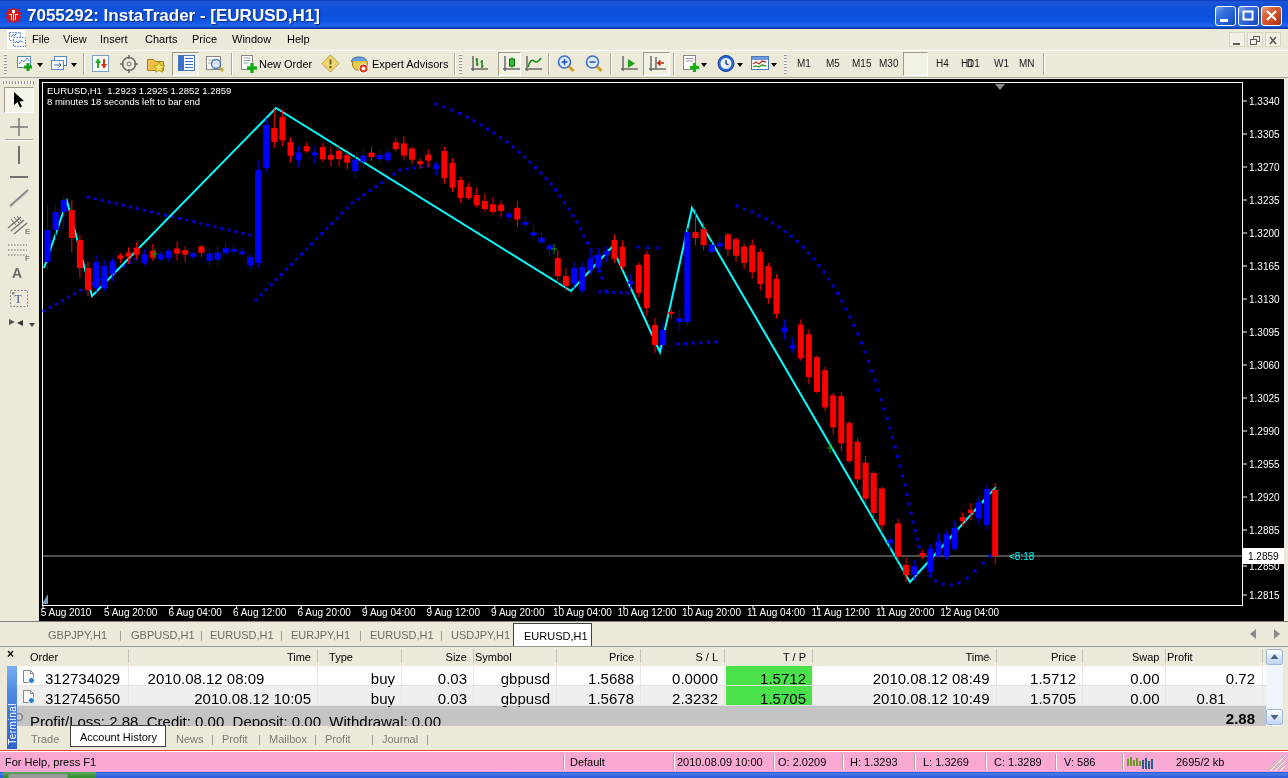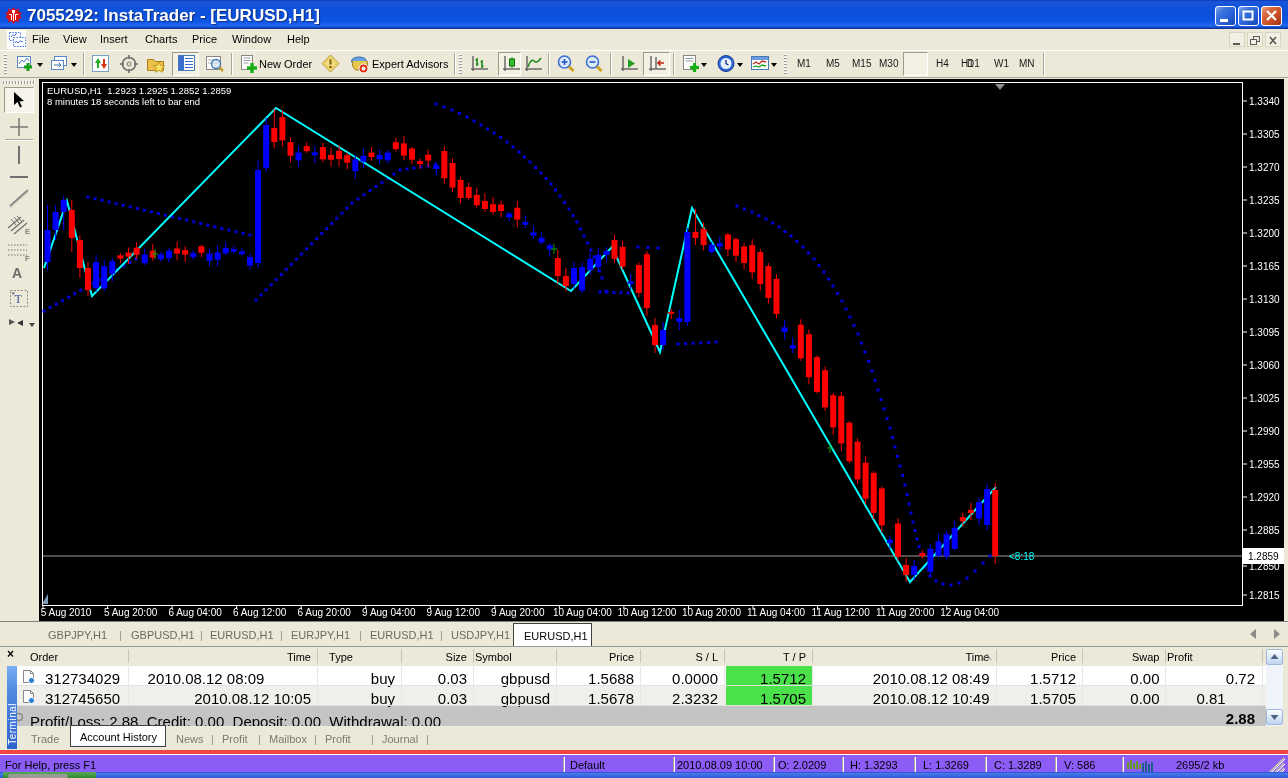--- a/index.html
+++ b/index.html
@@ -46,21 +46,21 @@
 .ttab{position:absolute;top:7px;font-size:11px;color:#7a7a6e}
 #atab{position:absolute;left:70px;top:78px;width:96px;height:22px;background:#fff;border:1px solid #404040;z-index:2}
 #atab span{position:absolute;left:9px;top:5px;font-size:11px;color:#000}
 #tstrip{position:absolute;left:7px;top:19px;width:10px;height:83px;background:linear-gradient(180deg,#79aef2 0%,#4f8ae0 30%,#2e62cf 100%)}
 #tstrip span{position:absolute;left:0;bottom:4px;width:10px;font-size:10px;color:#fff;writing-mode:vertical-rl;transform:rotate(180deg);letter-spacing:0.5px}
 #tclose{position:absolute;left:4px;top:1px;width:13px;height:13px;font-size:12px;font-weight:bold;color:#000;text-align:center;line-height:13px}
 
 #sb{position:absolute;left:1266px;top:2px;width:17px;height:78px;background:#f0f4fb}
 .sbtn{position:absolute;left:0;width:17px;height:16px;background:linear-gradient(180deg,#fdfefe,#d7e5f7 60%,#c0d4ef);border:1px solid #9db8dd;border-radius:2px}
 
-#status{left:0;top:750px;width:1288px;height:22px;background:#8b5cf6;border-top:4px solid #ef4444;box-shadow:inset 0 1px 0 #fff}
+#status{left:0;top:750px;width:1288px;height:22px;background:#f9a8d4;border-top:1px solid #ef4444;box-shadow:inset 0 1px 0 #fff}
 .scell{position:absolute;top:5px;font-size:11px;color:#000}
 .ssep{position:absolute;top:3px;width:1px;height:16px;background:#aca899;box-shadow:1px 0 0 #fff}
 
 #task{left:0;top:772px;width:1288px;height:6px;background:#245edb}
 </style></head>
 <body>
 <div class="abs" id="title">
   <svg class="abs" style="left:5px;top:7px" width="17" height="17" viewBox="0 0 17 17">
     <polygon points="8.5,0 10.5,3 14,1.5 13.5,5 17,6 14.5,8.5 17,11 13.5,12 14,15.5 10.5,14 8.5,17 6.5,14 3,15.5 3.5,12 0,11 2.5,8.5 0,6 3.5,5 3,1.5 6.5,3" fill="#e01010"></polygon>
     <rect x="7" y="3" width="3" height="3" fill="#fff"></rect>

